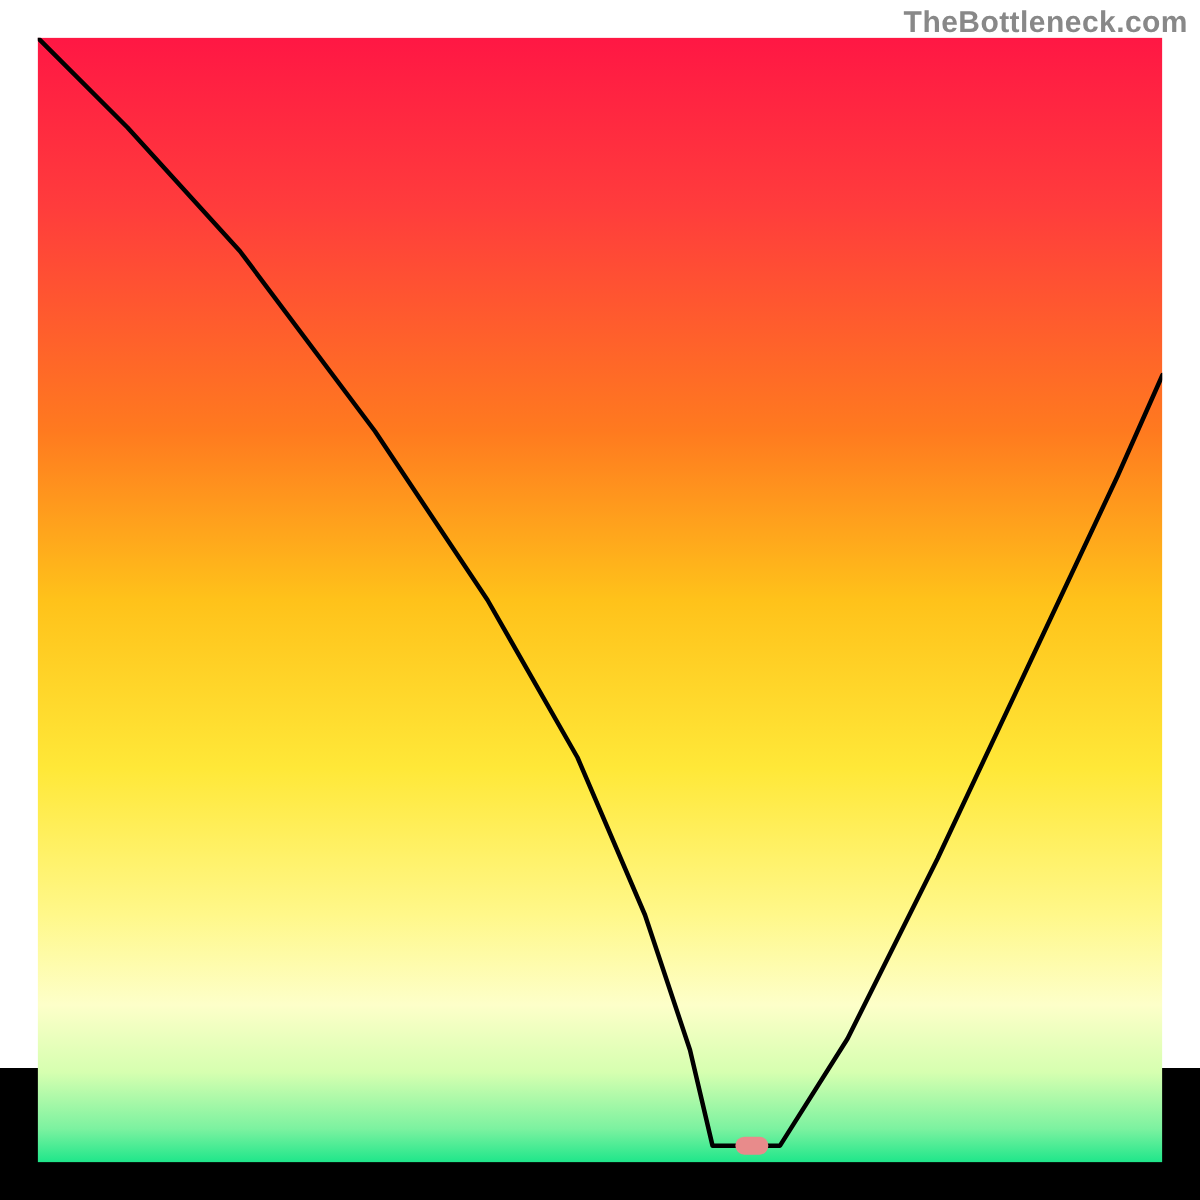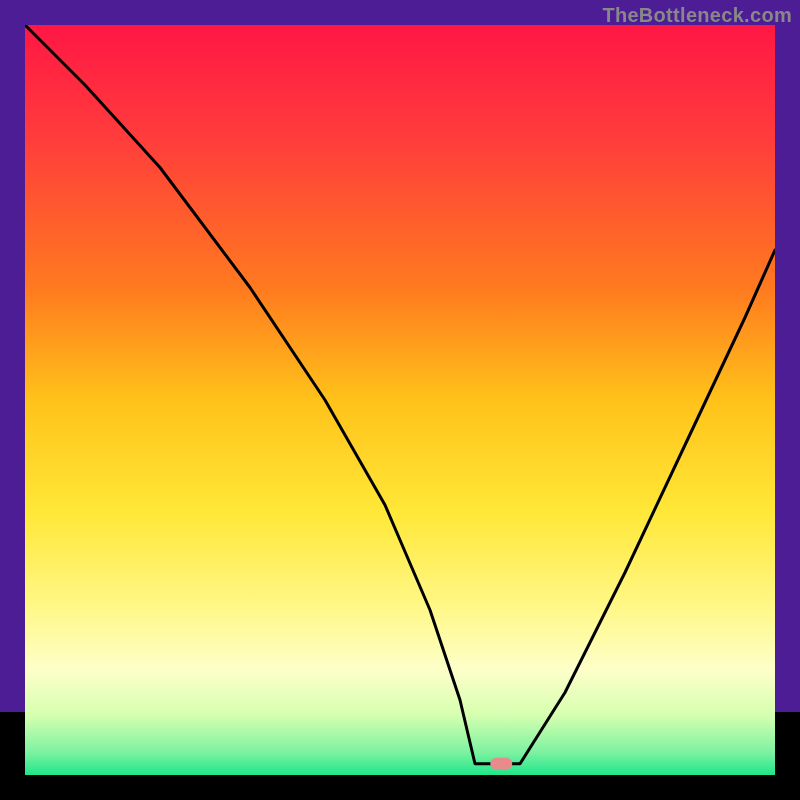--- a/index.html
+++ b/index.html
@@ -7,21 +7,21 @@
     padding: 0;
     width: 800px;
     height: 800px;
     background: #000;
     font-family: Arial, Helvetica, sans-serif;
   }
   .container {
     position: relative;
     width: 800px;
     height: 712px;
-    background: #4c1d95;
+    background: #ffffff;
     text-decoration: underline;
   }
   .watermark {
     position: absolute;
     top: 4px;
     right: 8px;
     color: #888;
     font-size: 20px;
     font-weight: bold;
     z-index: 10;

